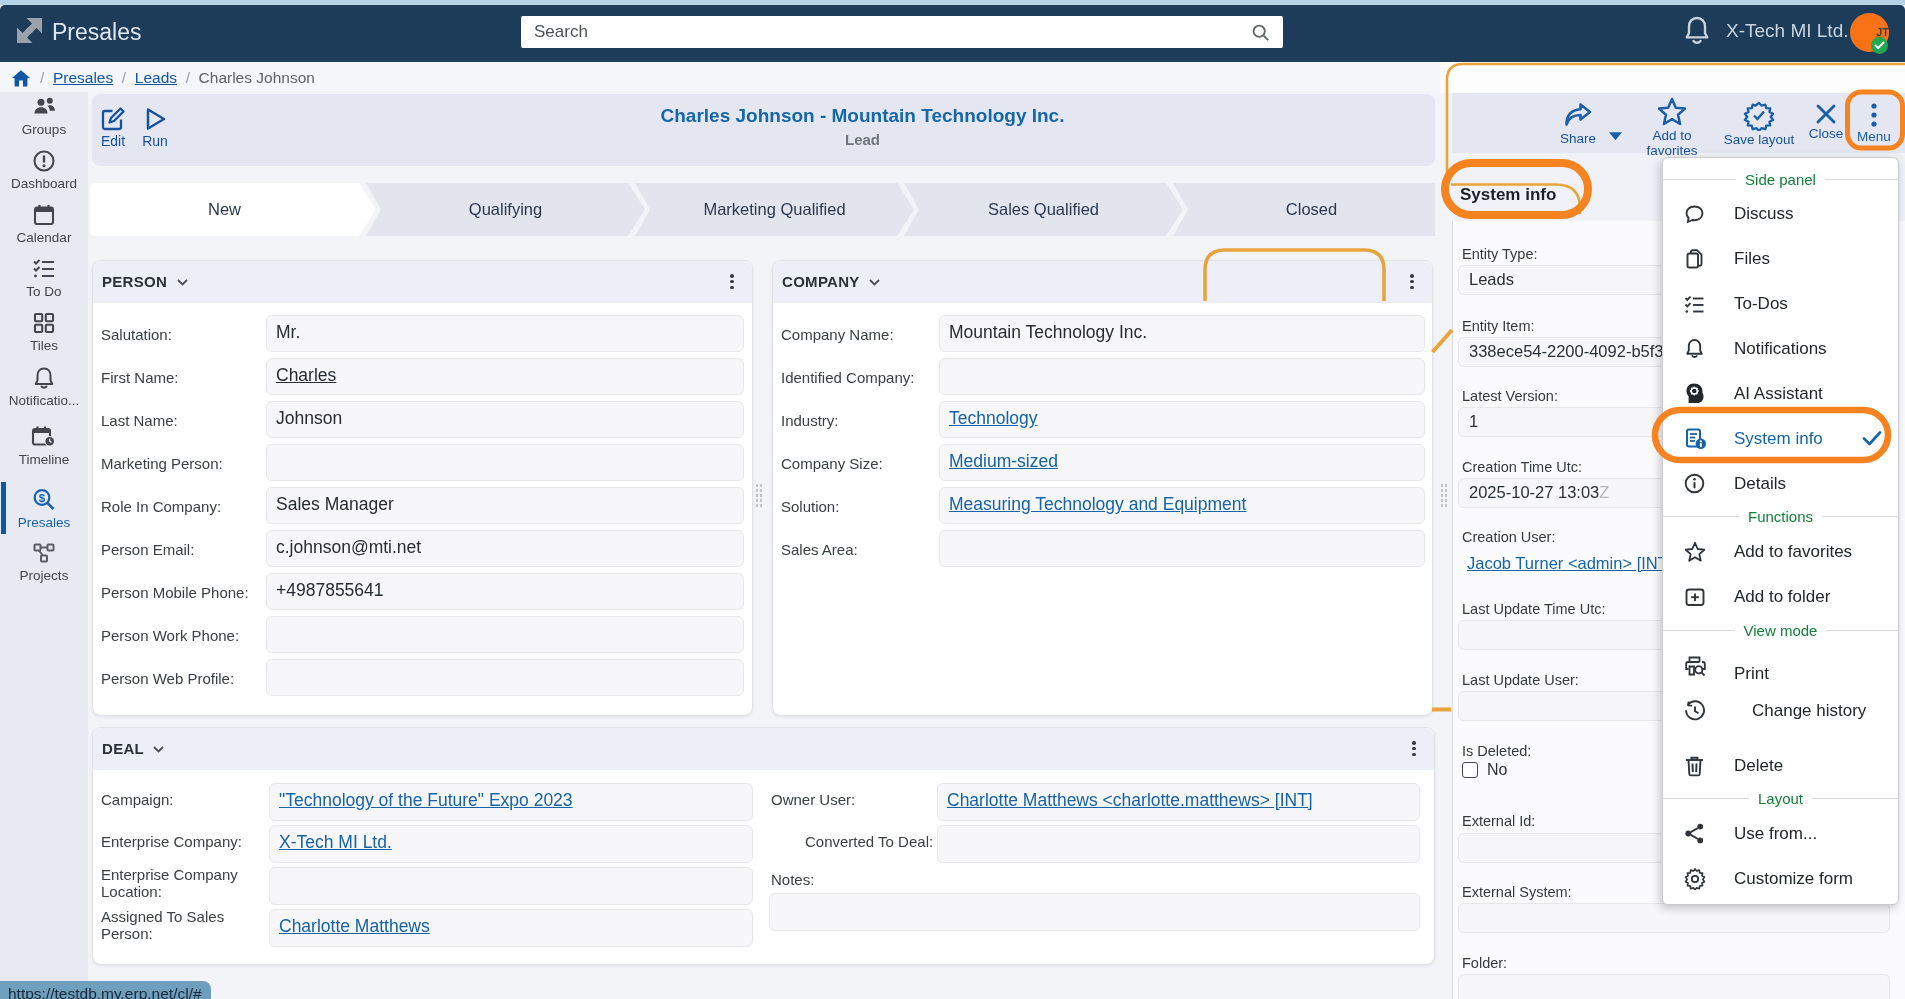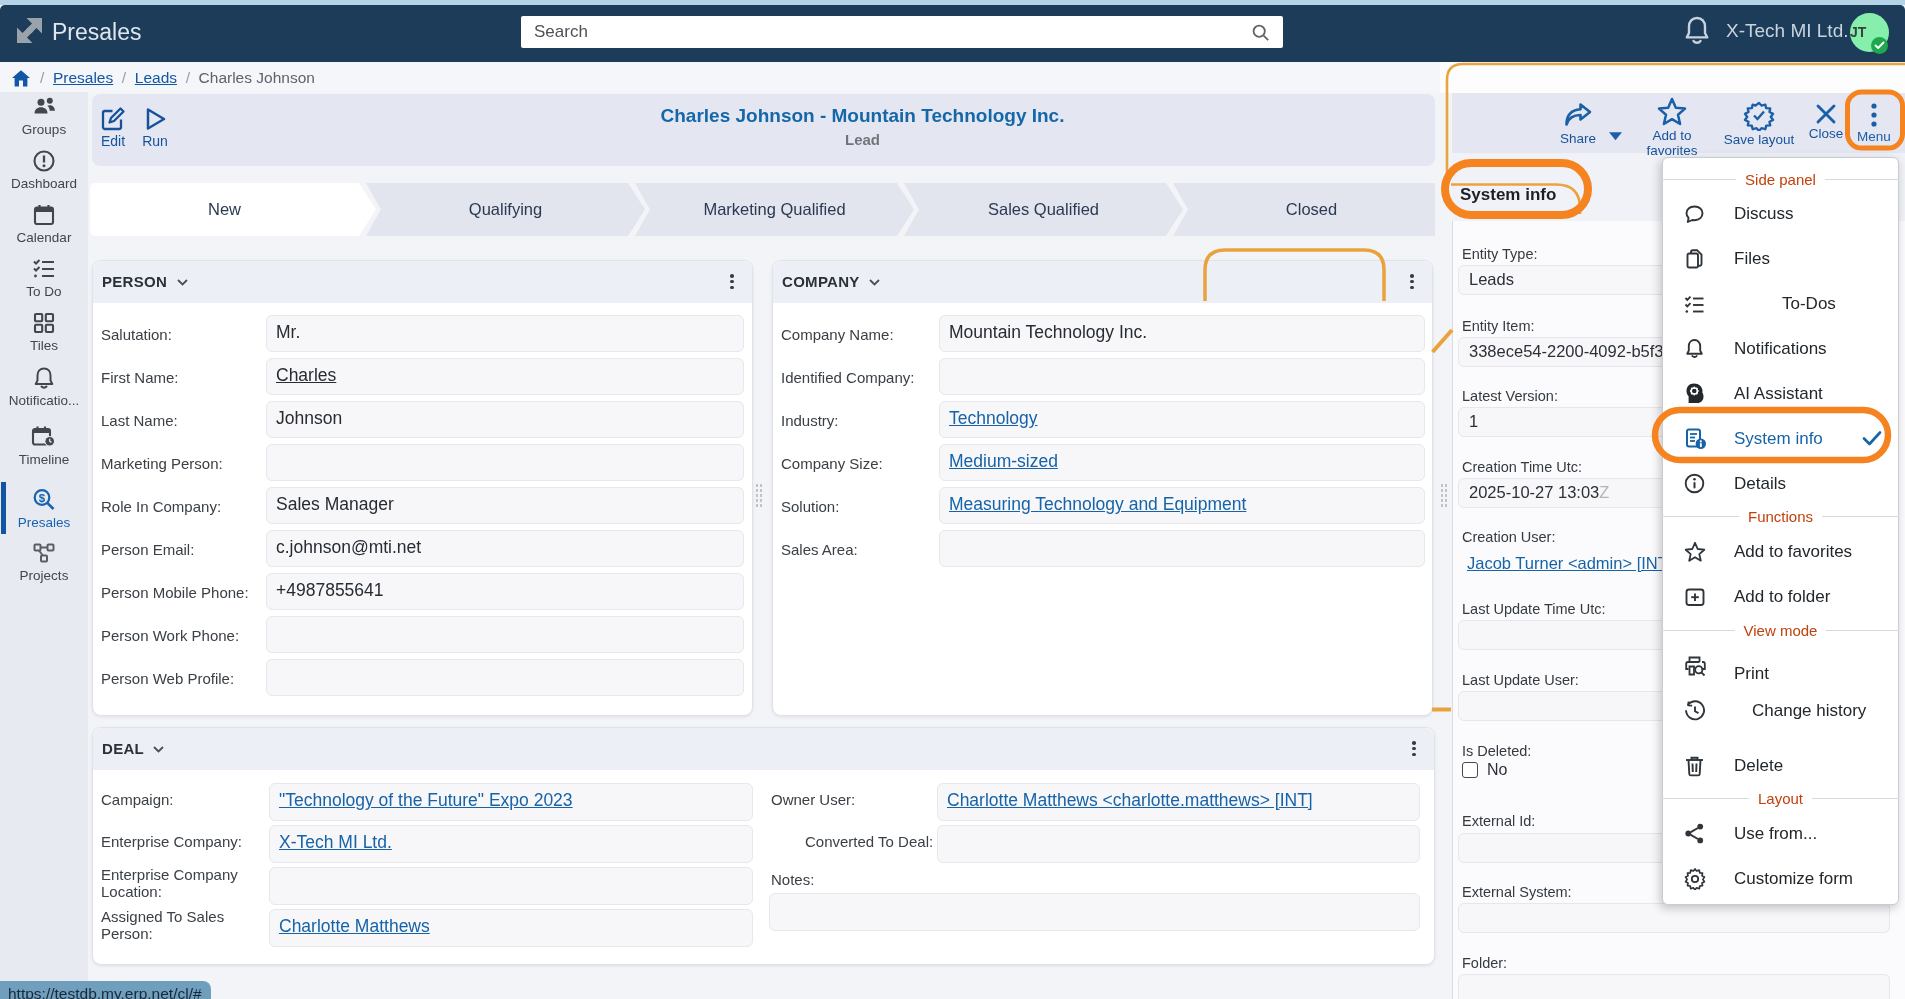--- a/index.html
+++ b/index.html
@@ -11,21 +11,21 @@
 #menu { z-index:3; }
 .mgroup,.mitem,.micon { z-index:4; }
 #urltip { z-index:11; }
 
 #topstrip { left:0; top:0; width:1905px; height:5px; background:#b5d3e6; }
 #topbar { left:0; top:5px; width:1905px; height:57px; background:#1d3c59; border-radius:5px 5px 0 0; }
 #brand { left:52px; top:19px; font-size:23px; color:#dfe7ee; }
 #searchbox { left:521px; top:16px; width:762px; height:32px; background:#fff; border-radius:2px; }
 #searchbox span { position:absolute; left:13px; top:6px; font-size:17px; color:#4d5258; }
 #xtech { left:1726px; top:20px; font-size:19px; color:#c9d3dd; }
-#avatar { left:1850px; top:13px; width:39px; height:39px; border-radius:50%; background:#86efac; color:#3a3f44; font-size:14px; font-weight:bold; text-align:left; line-height:39px; }
+#avatar { left:1850px; top:13px; width:39px; height:39px; border-radius:50%; background:#f97316; color:#3a3f44; font-size:11px; font-weight:bold; text-align:right; line-height:39px; }
 #avbadge { left:1871px; top:37px; width:17px; height:17px; border-radius:50%; background:#1fa94e; }
 
 #crumbbar { left:0; top:62px; width:1905px; height:30px; background:#f5f6f9; }
 #crumbs { left:40px; top:69px; font-size:15.5px; color:#9aa0a8; }
 #crumbs a { color:#1257a5; text-decoration:underline; }
 #crumbs .cur { color:#5d6369; }
 #rtwhite { left:1440px; top:62px; width:465px; height:31px; background:#fdfdfe; }
 
 #sidebar { left:0; top:92px; width:88px; height:907px; background:#e8eaf1; }
 .sbitem { position:absolute; width:88px; text-align:center; color:#42464b; font-size:13.5px; }
@@ -52,21 +52,21 @@
 .fld a, .lnk { color:#1663a8; text-decoration:underline; }
 
 #rtoolband { left:1452px; top:93px; width:453px; height:60px; background:#e4e7f1; }
 #rpanel { left:1452px; top:153px; width:453px; height:846px; background:#fbfbfd; border-left:1px solid #d9dbe2; }
 #rptitle-row { left:1452px; top:153px; width:453px; height:68px; background:#f0f2f8; }
 #rptitle { left:1460px; top:185px; font-size:17px; font-weight:bold; color:#1c2026; }
 .rlbl { position:absolute; left:1462px; font-size:14.5px; color:#343a40; }
 .rfld { position:absolute; left:1458px; width:432px; height:30px; background:#f7f7f9; border:1px solid #e6e6eb; border-radius:6px; font-size:16.5px; color:#2b3038; padding:4px 0 0 10px; }
 
 #menu { left:1662px; top:157px; width:237px; height:748px; background:#fff; border:1px solid #cbccd0; border-radius:6px; box-shadow:-2px 3px 10px rgba(30,30,40,0.25); }
-.mgroup { position:absolute; left:1662px; width:237px; text-align:center; font-size:15px; color:#c2410c; display:flex; align-items:center; }
+.mgroup { position:absolute; left:1662px; width:237px; text-align:center; font-size:15px; color:#15803d; display:flex; align-items:center; }
 .mgroup:before, .mgroup:after { content:""; flex:1; border-top:1px solid #d9d9dc; }
 .mgroup:before { margin-right:9px; } .mgroup:after { margin-left:9px; }
 .mitem { position:absolute; left:1734px; font-size:17px; color:#22272c; }
 .mitem.blue { color:#1664a8; }
 .micon { position:absolute; left:1684px; }
 #urltip { left:0; top:981px; width:211px; height:18px; background:#6f9fbd; border-radius:0 8px 0 0; font-size:15.5px; color:#17283a; padding:4px 6px 0 8px; overflow:hidden; }
 </style>
 </head>
 <body>
 <div class="abs" id="topstrip"></div>
@@ -349,21 +349,21 @@
 <div class="rfld" style="top:833px;"></div>
 <div class="rlbl" style="top:884px;">External System:</div>
 <div class="rfld" style="top:903px;"></div>
 <div class="rlbl" style="top:955px;">Folder:</div>
 <div class="rfld" style="top:974px;"></div>
 
 <div class="abs" id="menu"></div>
 <div class="mgroup" style="top:171px;">Side panel</div>
 <div class="mitem" style="top:204px;">Discuss</div>
 <div class="mitem" style="top:249px;">Files</div>
-<div class="mitem" style="top:294px;margin-left:48px;">To-Dos</div>
+<div class="mitem" style="top:294px;">To-Dos</div>
 <div class="mitem" style="top:339px;">Notifications</div>
 <div class="mitem" style="top:384px;">AI Assistant</div>
 <div class="mitem blue" style="top:429px;">System info</div>
 <div class="mitem" style="top:474px;">Details</div>
 <div class="mgroup" style="top:508px;">Functions</div>
 <div class="mitem" style="top:542px;">Add to favorites</div>
 <div class="mitem" style="top:587px;">Add to folder</div>
 <div class="mgroup" style="top:622px;">View mode</div>
 <div class="mitem" style="top:664px;">Print</div>
 <div class="mitem" style="top:701px;margin-left:18px;">Change history</div>

